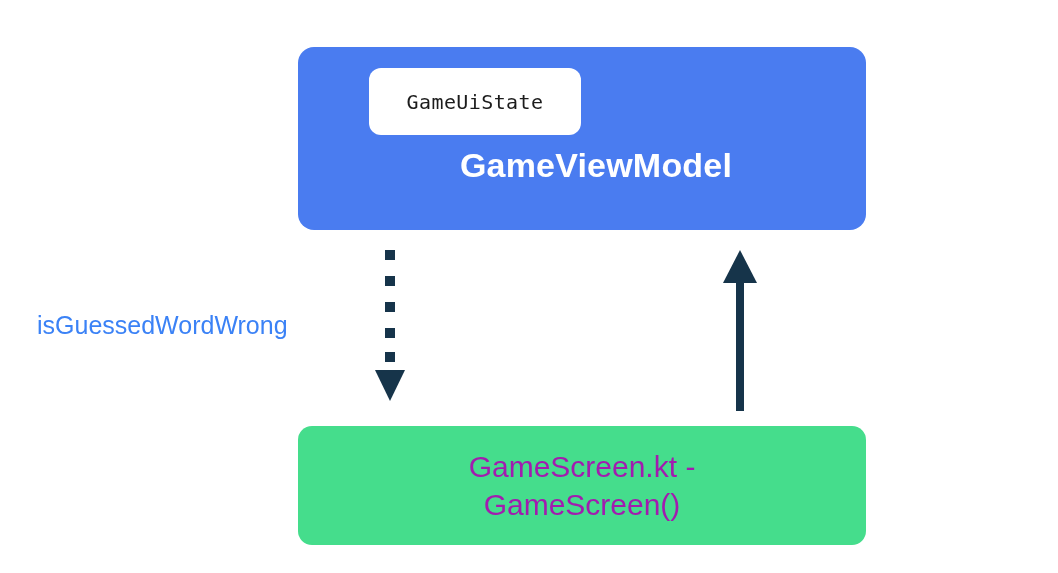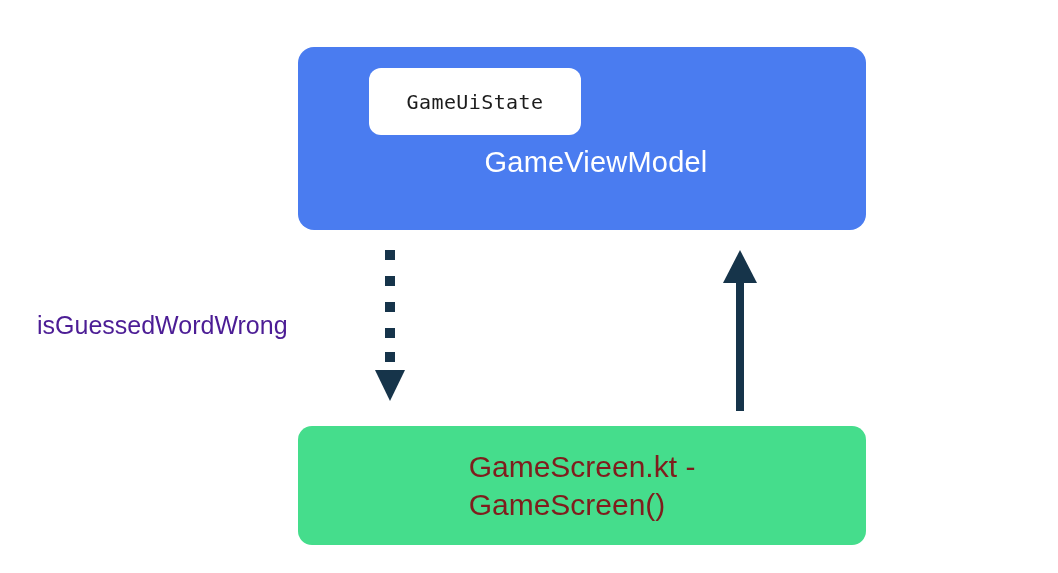--- a/index.html
+++ b/index.html
@@ -49,56 +49,56 @@
     color: #1c1c1c;
     letter-spacing: 0.4px;
     white-space: nowrap;
   }
   .vm-title {
     position: absolute;
     left: 0;
     right: 0;
     top: 99px;
     text-align: center;
-    font-size: 29px;
+    font-size: 34px;
     color: #ffffff;
-    font-weight: 400;
+    font-weight: 700;
     letter-spacing: 0.2px;
     white-space: nowrap;
     padding-left: 28px;
   }
 
   
   .screen-card {
     position: absolute;
     left: 298px;
     top: 426px;
     width: 568px;
     height: 119px;
     background: #45dd8c;
     border-radius: 14px;
     display: flex;
     align-items: center;
     justify-content: center;
     box-sizing: border-box;
   }
   .screen-title {
-    text-align: left;
+    text-align: center;
     font-size: 30px;
     line-height: 38px;
-    color: #7f1d1d;
+    color: #a21caf;
     font-weight: 400;
     white-space: pre-line;
   }
 
   
   .edge-label {
     position: absolute;
     font-size: 25px;
-    color: #4c1d95;
+    color: #3b82f6;
     font-weight: 400;
     white-space: nowrap;
   }
   .edge-label.left  { left: 37px;  top: 311px; }
   .edge-label.right { left: 778px; top: 311px; }
 
   
   .arrows {
     position: absolute;
     left: 0;

